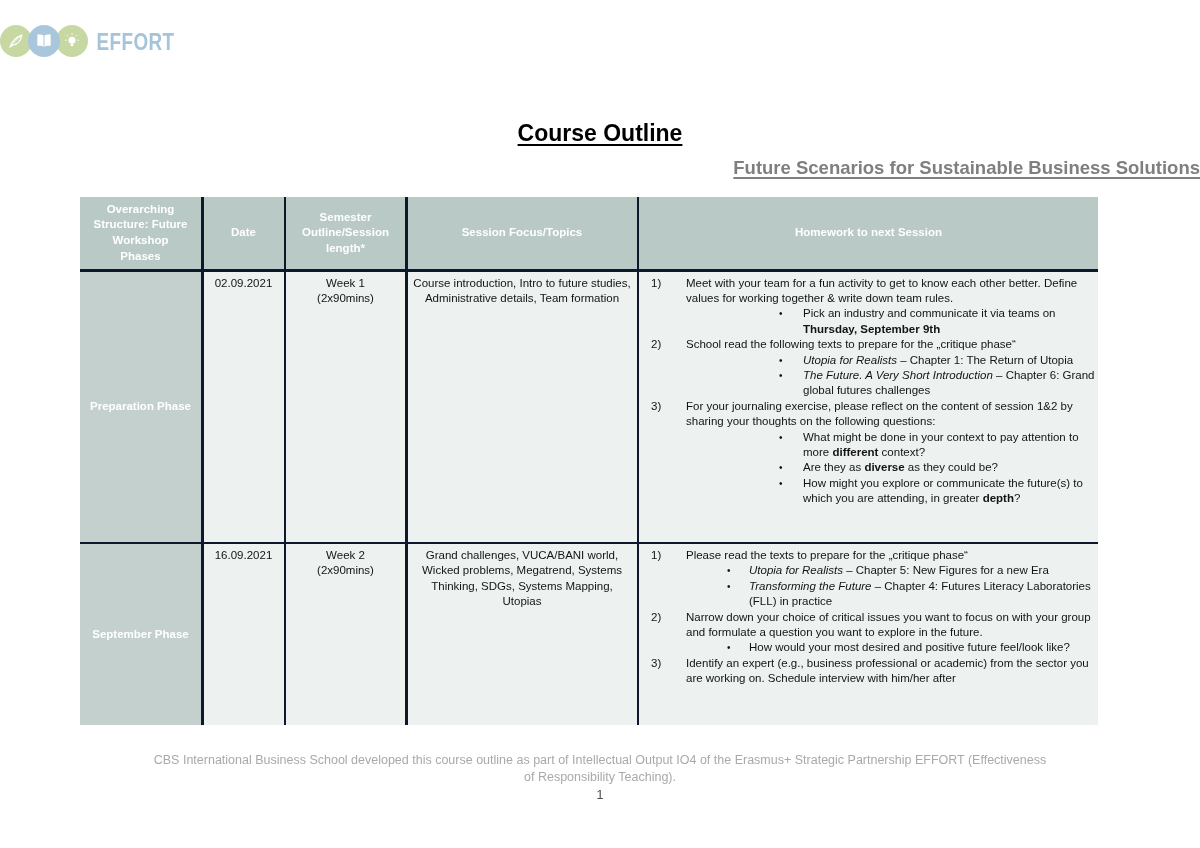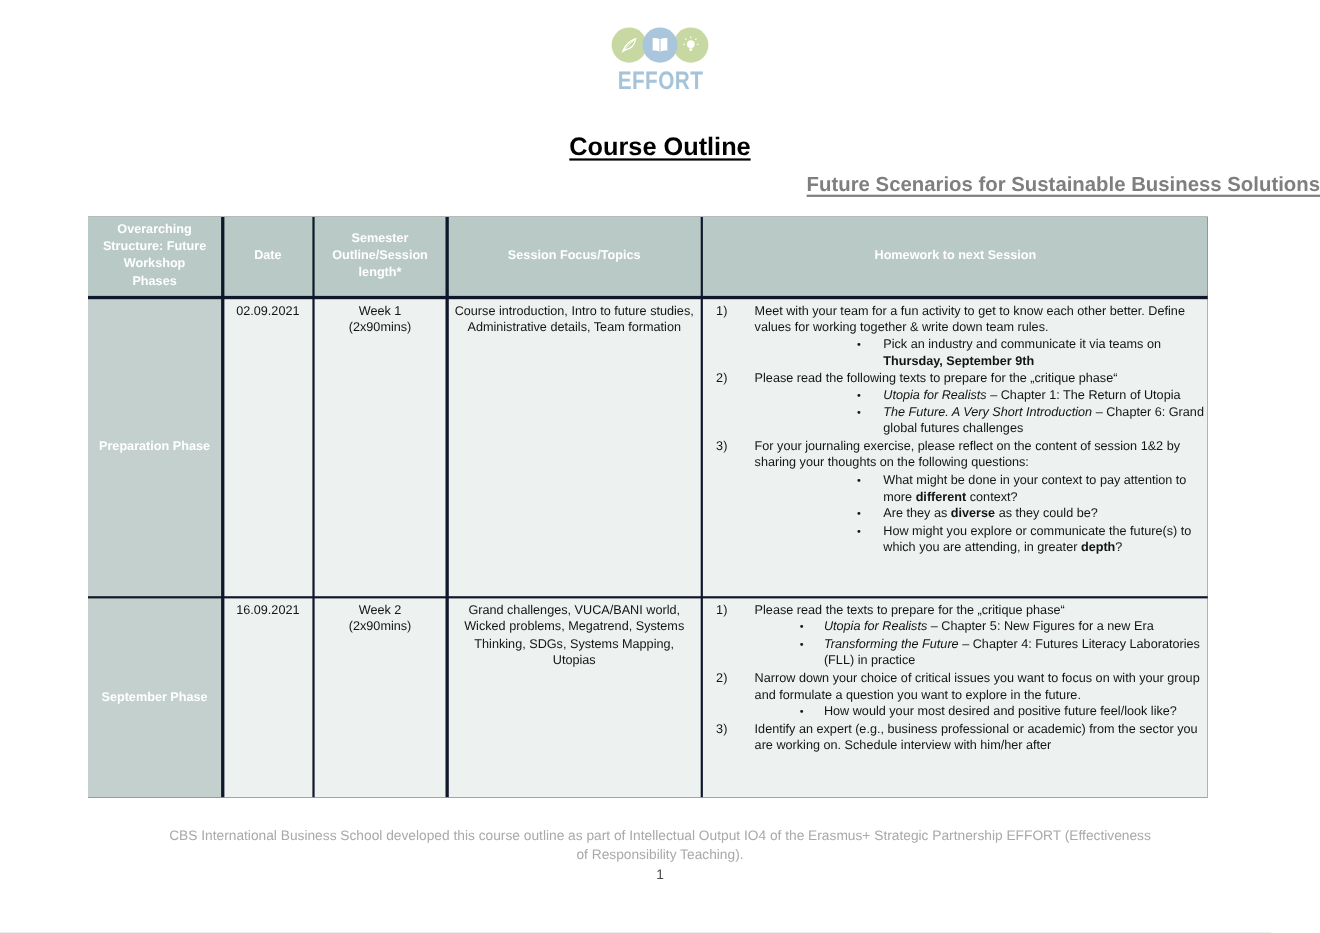--- a/index.html
+++ b/index.html
@@ -1,20 +1,20 @@
 <!DOCTYPE html>
 <html><head>
 <meta charset="utf-8">
 <style>
   html,body{margin:0;padding:0;}
   body{width:1200px;height:848px;background:#fff;font-family:"Liberation Sans",sans-serif;position:relative;overflow:hidden;}
   .page{position:absolute;inset:0;background:#fff;}
 
   
-  .logo{position:absolute;top:25px;left:0;width:100%;display:flex;flex-direction:column;align-items:center;}
+  .logo{position:absolute;top:25px;left:0;width:100%;display:flex;flex-direction:row;align-items:center;}
   .logo-circles{display:flex;align-items:center;}
   .logo-circle{width:32px;height:32px;border-radius:50%;display:flex;align-items:center;justify-content:center;}
   .logo-circle.green{background:#c7d8a3;}
   .logo-circle.blue{background:#a9c6dc;margin:0 -4px;z-index:1;}
   .logo-text{margin-top:3px;font-size:23px;font-weight:bold;color:#a6c4d9;transform:scaleX(0.82);letter-spacing:0.5px;}
 
   
   .title{position:absolute;top:120px;left:0;width:100%;text-align:center;font-size:23px;font-weight:bold;color:#000;}
   .title span,.subtitle span{text-decoration:underline;text-decoration-thickness:1.5px;text-underline-offset:3px;}
   .subtitle{position:absolute;top:157px;left:0;width:100%;text-align:right;font-size:18.5px;font-weight:bold;color:#7f7f7f;}
@@ -104,21 +104,21 @@
         <div class="hw-item">
           <span class="num">1)</span>
           <span class="body"><span>Meet with your team for a fun activity to get to know each other better. Define values for working together &amp; write down team rules.</span></span>
         </div>
         <div class="hw-bullet">
           <span class="dot">•</span>
           <span class="body"><span>Pick an industry and communicate it via teams on </span><span class="b">Thursday, September 9th</span></span>
         </div>
         <div class="hw-item">
           <span class="num">2)</span>
-          <span class="body"><span>Please read the following texts to prepare for the „critique phase“</span></span>
+          <span class="body"><span>School read the following texts to prepare for the „critique phase“</span></span>
         </div>
         <div class="hw-bullet">
           <span class="dot">•</span>
           <span class="body"><span class="i">Utopia for Realists</span><span> – Chapter 1: The Return of Utopia</span></span>
         </div>
         <div class="hw-bullet">
           <span class="dot">•</span>
           <span class="body"><span class="i">The Future. A Very Short Introduction</span><span> – Chapter 6: Grand global futures challenges</span></span>
         </div>
         <div class="hw-item">

